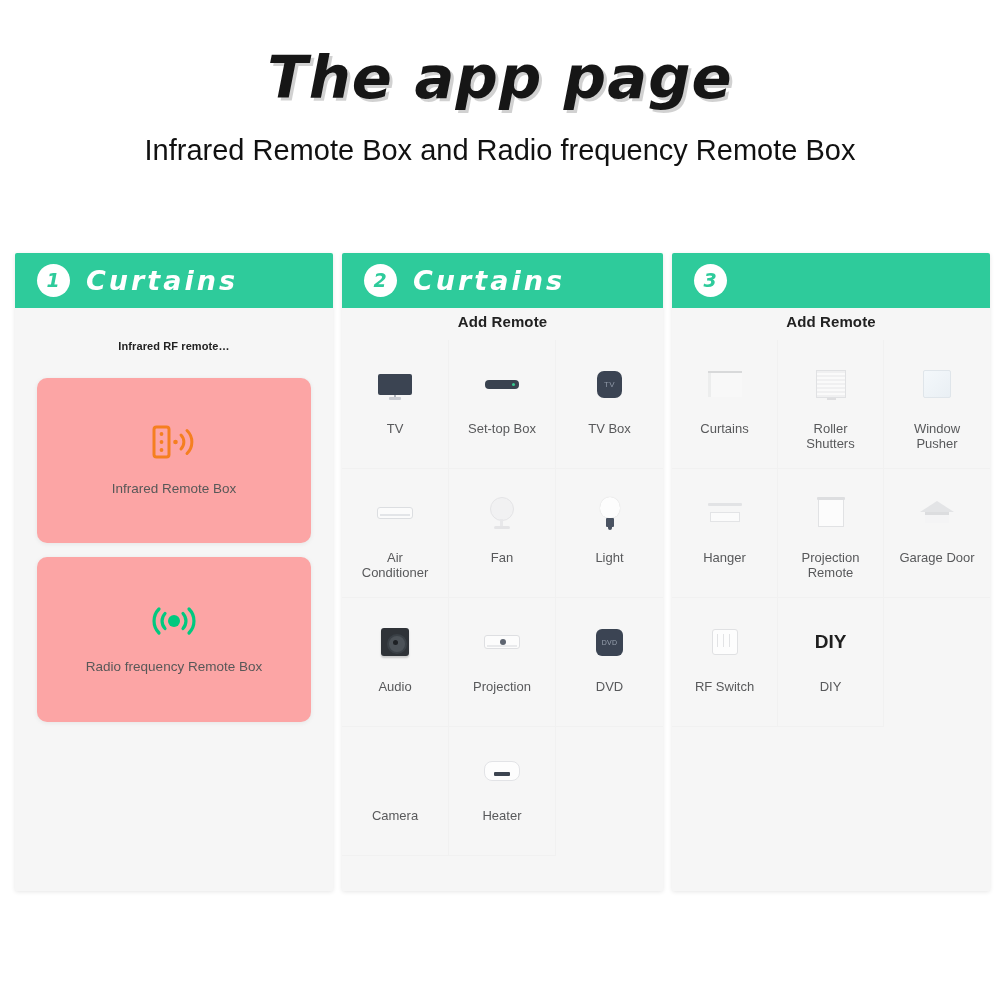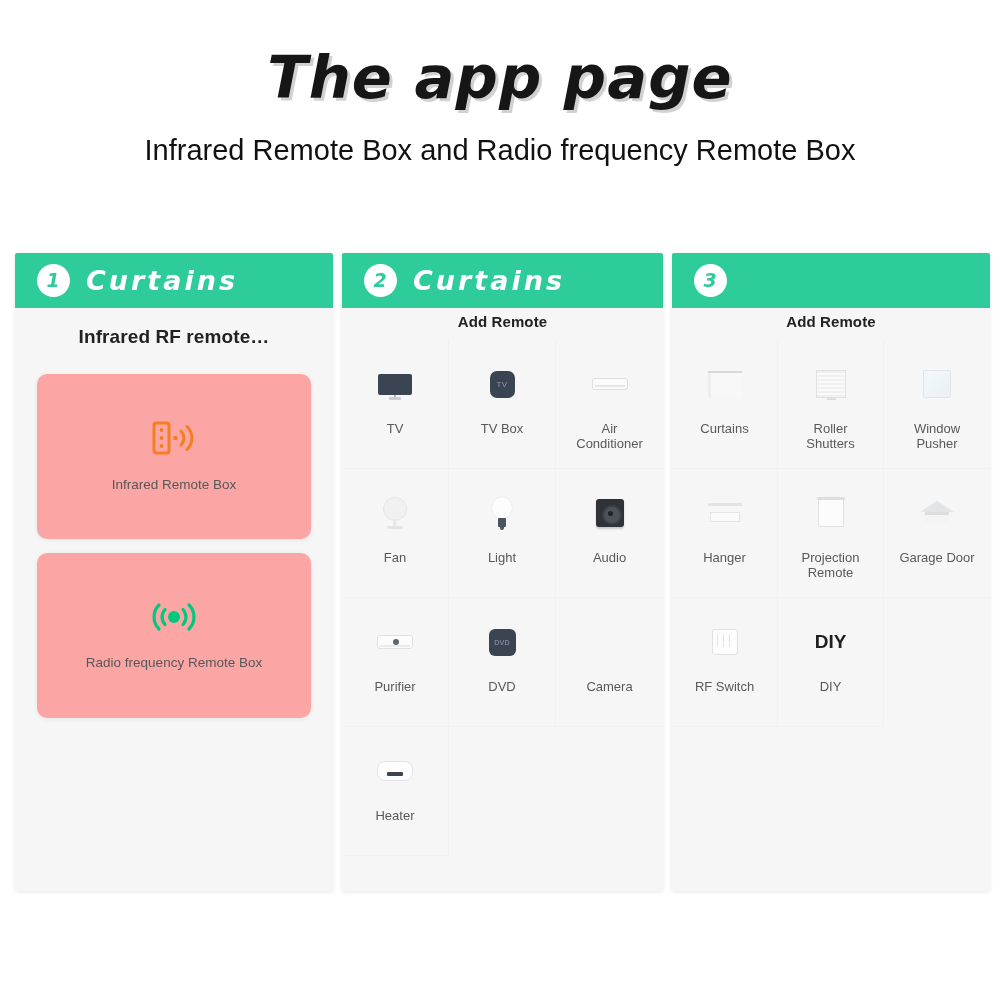--- a/index.html
+++ b/index.html
@@ -68,23 +68,23 @@
     font-family: "DejaVu Sans", sans-serif;
     font-weight: 700; font-style: italic;
     font-size: 27px;
     letter-spacing: 3px;
   }
 
   .panel-body { flex: 1 1 auto; position: relative; background: #f6f6f6; }
 
   .panel-subtitle {
     width: 100%; text-align: center;
-    font-size: 19px; font-weight: 700;
+    font-size: 11px; font-weight: 700;
     color: #222;
-    padding-top: 18px;
+    padding-top: 32px;
     letter-spacing: 0.1px;
   }
   .panel-subtitle.big { font-size: 15px; padding-top: 5px; }
 
   
   .card-stack { padding: 26px 22px 0 22px; display: flex; flex-direction: column; gap: 14px; }
   .remote-card {
     background: #fca5a5;
     border-radius: 10px;
     height: 165px;
@@ -240,20 +240,26 @@
         <div class="device-grid">
 
           <div class="device-cell">
             <span class="device-icon">
                 <span class="tv-screen"></span>
               </span>
             <span class="device-label">TV</span>
           </div>
           <div class="device-cell">
             <span class="device-icon">
+                <span class="stb"></span>
+              </span>
+            <span class="device-label">Set-top Box</span>
+          </div>
+          <div class="device-cell">
+            <span class="device-icon">
                 <span class="tvbox">TV</span>
               </span>
             <span class="device-label">TV Box</span>
           </div>
 
           <div class="device-cell">
             <span class="device-icon">
                 <span class="ac"></span>
               </span>
             <span class="device-label">Air Conditioner</span>
@@ -281,21 +287,21 @@
           <div class="device-cell">
             <span class="device-icon">
                 <span class="speaker"></span>
               </span>
             <span class="device-label">Audio</span>
           </div>
           <div class="device-cell">
             <span class="device-icon">
                 <span class="projector"></span>
               </span>
-            <span class="device-label">Purifier</span>
+            <span class="device-label">Projection</span>
           </div>
           <div class="device-cell">
             <span class="device-icon">
                 <span class="dvdbox">DVD</span>
               </span>
             <span class="device-label">DVD</span>
           </div>
 
           <div class="device-cell">
             <span class="device-icon">

